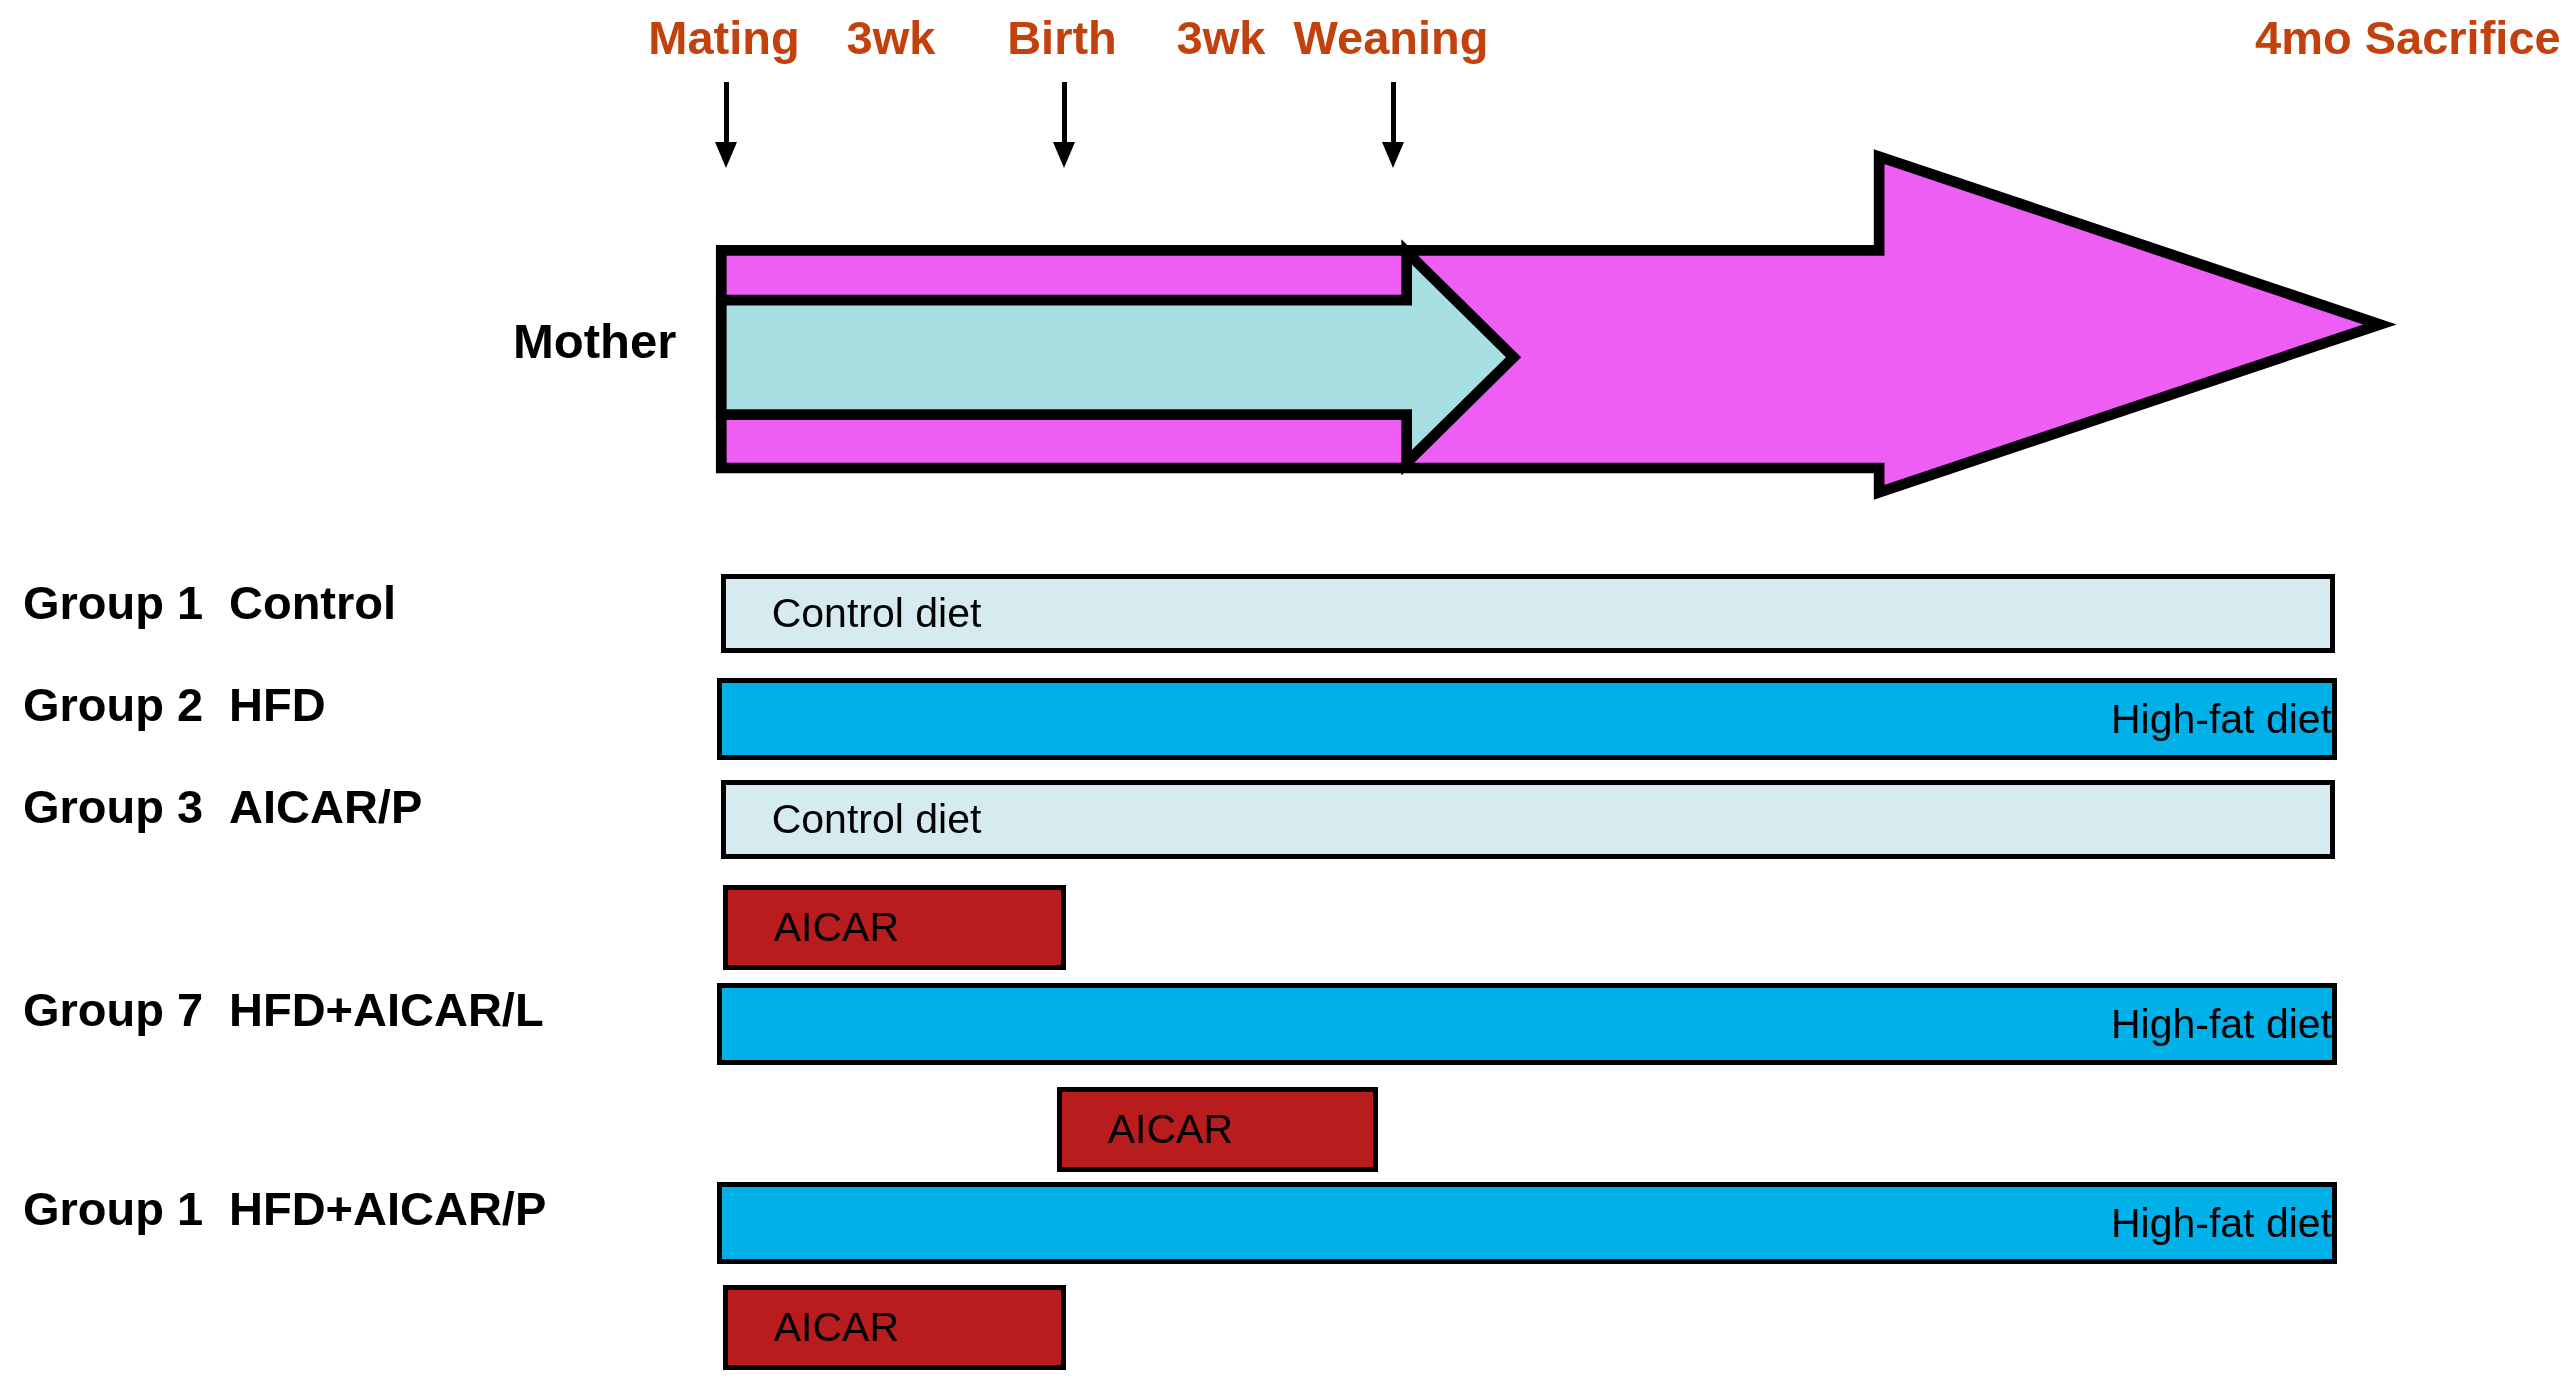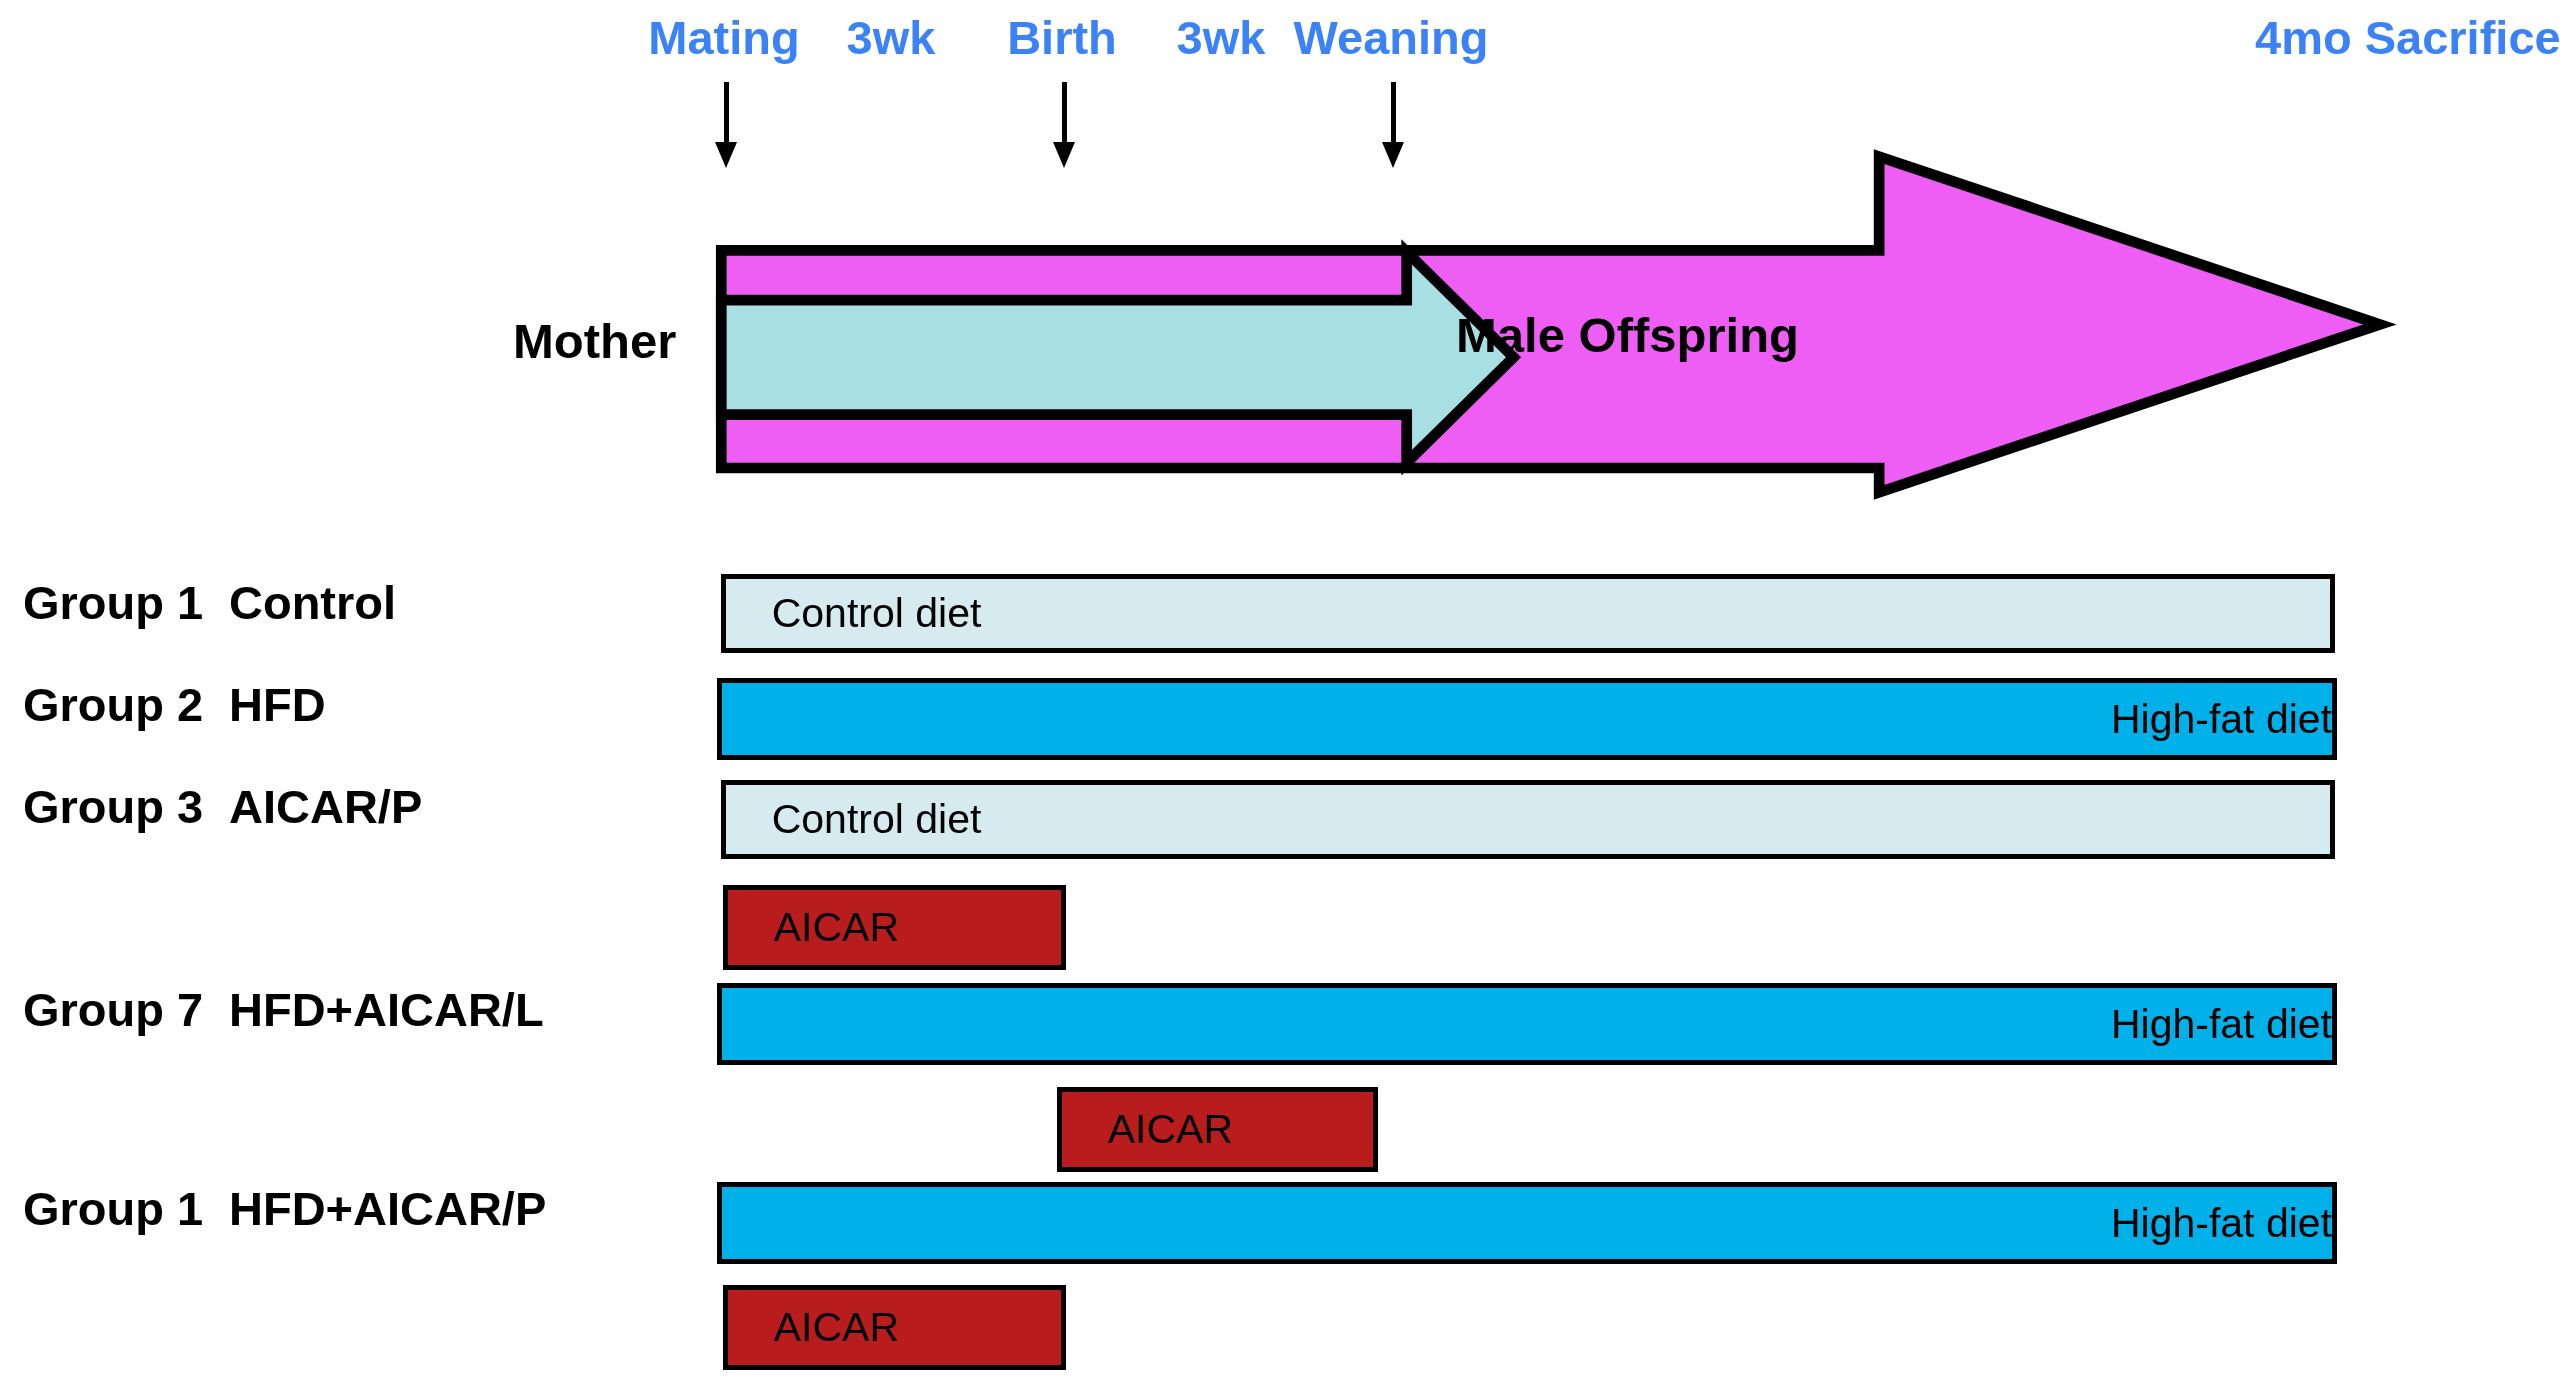--- a/index.html
+++ b/index.html
@@ -14,21 +14,21 @@
     background: #ffffff;
     font-family: "Liberation Sans", sans-serif;
     overflow: hidden;
   }
 
   
   .tick-label {
     position: absolute;
     font-weight: bold;
     font-size: 47px;
-    color: #3b82f6;
+    color: #c2410c;
     white-space: nowrap;
     line-height: 1;
     transform: translateX(-50%);
   }
   .tick-label.right-anchored {
     transform: none;
   }
   .tick-stem {
     position: absolute;
     width: 0;
@@ -140,21 +140,20 @@
     <svg width="2576" height="565" viewBox="0 0 3375 740" xmlns="http://www.w3.org/2000/svg">
 
       <polygon points="945,328 2462,328 2462,205 3118,425 2462,645 2462,613 945,613" fill="#ee5ef5" stroke="#000000" stroke-width="14" stroke-linejoin="miter"></polygon>
 
       <polygon points="945,393 1843,393 1843,330 1983,468 1843,606 1843,543 945,543" fill="#a8dfe3" stroke="#000000" stroke-width="14" stroke-linejoin="miter"></polygon>
     </svg>
   </div>
 
   <div class="arrow-text" style="left:513px; top:317px;">Mother</div>
 
-  <div class="arrow-text" style="left:1456px; top:311px;">Male Offspring</div>
 
   <div id="group-labels">
       <div class="group-row-label" style="left: 23px; top: 579px;"><span class="group-num">Group 1</span><span>Control</span></div>
       <div class="group-row-label" style="left: 23px; top: 681px;"><span class="group-num">Group 2</span><span>HFD</span></div>
       <div class="group-row-label" style="left: 23px; top: 759px; margin-top: 24px;"><span class="group-num">Group 3</span><span>AICAR/P</span></div>
       <div class="group-row-label" style="left: 23px; top: 986px;"><span class="group-num">Group 7</span><span>HFD+AICAR/L</span></div>
       <div class="group-row-label" style="left: 23px; top: 1185px;"><span class="group-num">Group 1</span><span>HFD+AICAR/P</span></div>
     </div>
 
   <div id="bars">

